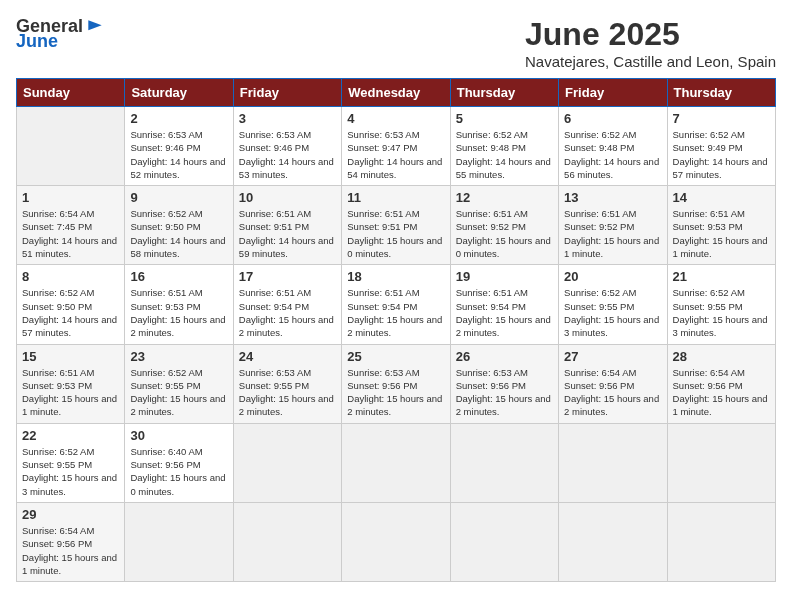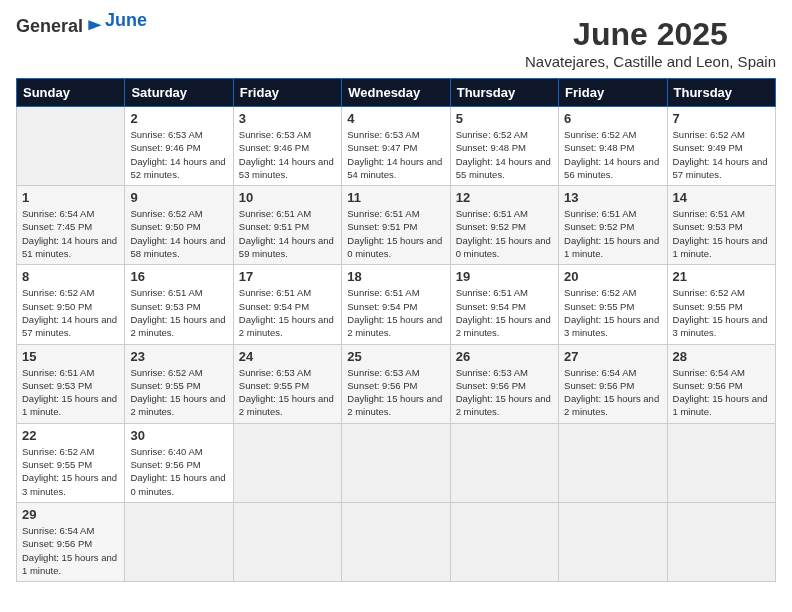--- a/index.html
+++ b/index.html
@@ -29,38 +29,38 @@
       font-size: 18px;
       font-weight: bold;
       color: #1565c0;
     }
     .logo-icon {
       width: 20px;
       height: 20px;
       margin-left: 2px;
     }
     .title-area {
-      text-align: center;
+      text-align: left;
       margin-left: 44px;
     }
     .main-title {
       font-size: 32px;
       font-weight: bold;
       color: #333;
     }
     .subtitle {
       font-size: 15px;
       color: #333;
     }
     .calendar-table {
       width: 100%;
       border-collapse: collapse;
     }
     .calendar-table thead tr th {
-      background-color: #0f172a;
+      background-color: #7f1d1d;
       color: #fff;
       text-align: left;
       padding: 6px 6px;
       font-size: 13px;
       font-weight: bold;
       border: 1px solid #1565c0;
     }
     .calendar-table tbody tr td {
       vertical-align: top;
       border: 1px solid #ccc;
@@ -87,21 +87,21 @@
     }
     .empty-cell {
       background: #f0f0f0 !important;
     }
   </style>
 </head>
 <body>
 
 <div class="header-area">
   <div class="logo">
-    <div style="display:flex;flex-direction:row;align-items:flex-start;">
+    <div style="display:flex;flex-direction:column;align-items:flex-start;">
       <div style="display:flex;align-items:center;">
         <span class="logo-text-general">General</span>
         <svg class="logo-icon" viewBox="0 0 24 24" width="22" height="22">
           <polygon points="4,4 20,10 4,16" fill="#1565c0"></polygon>
         </svg>
       </div>
       <span class="logo-text-blue" style="margin-top:-6px;">June</span>
     </div>
   </div>
   <div class="title-area">

